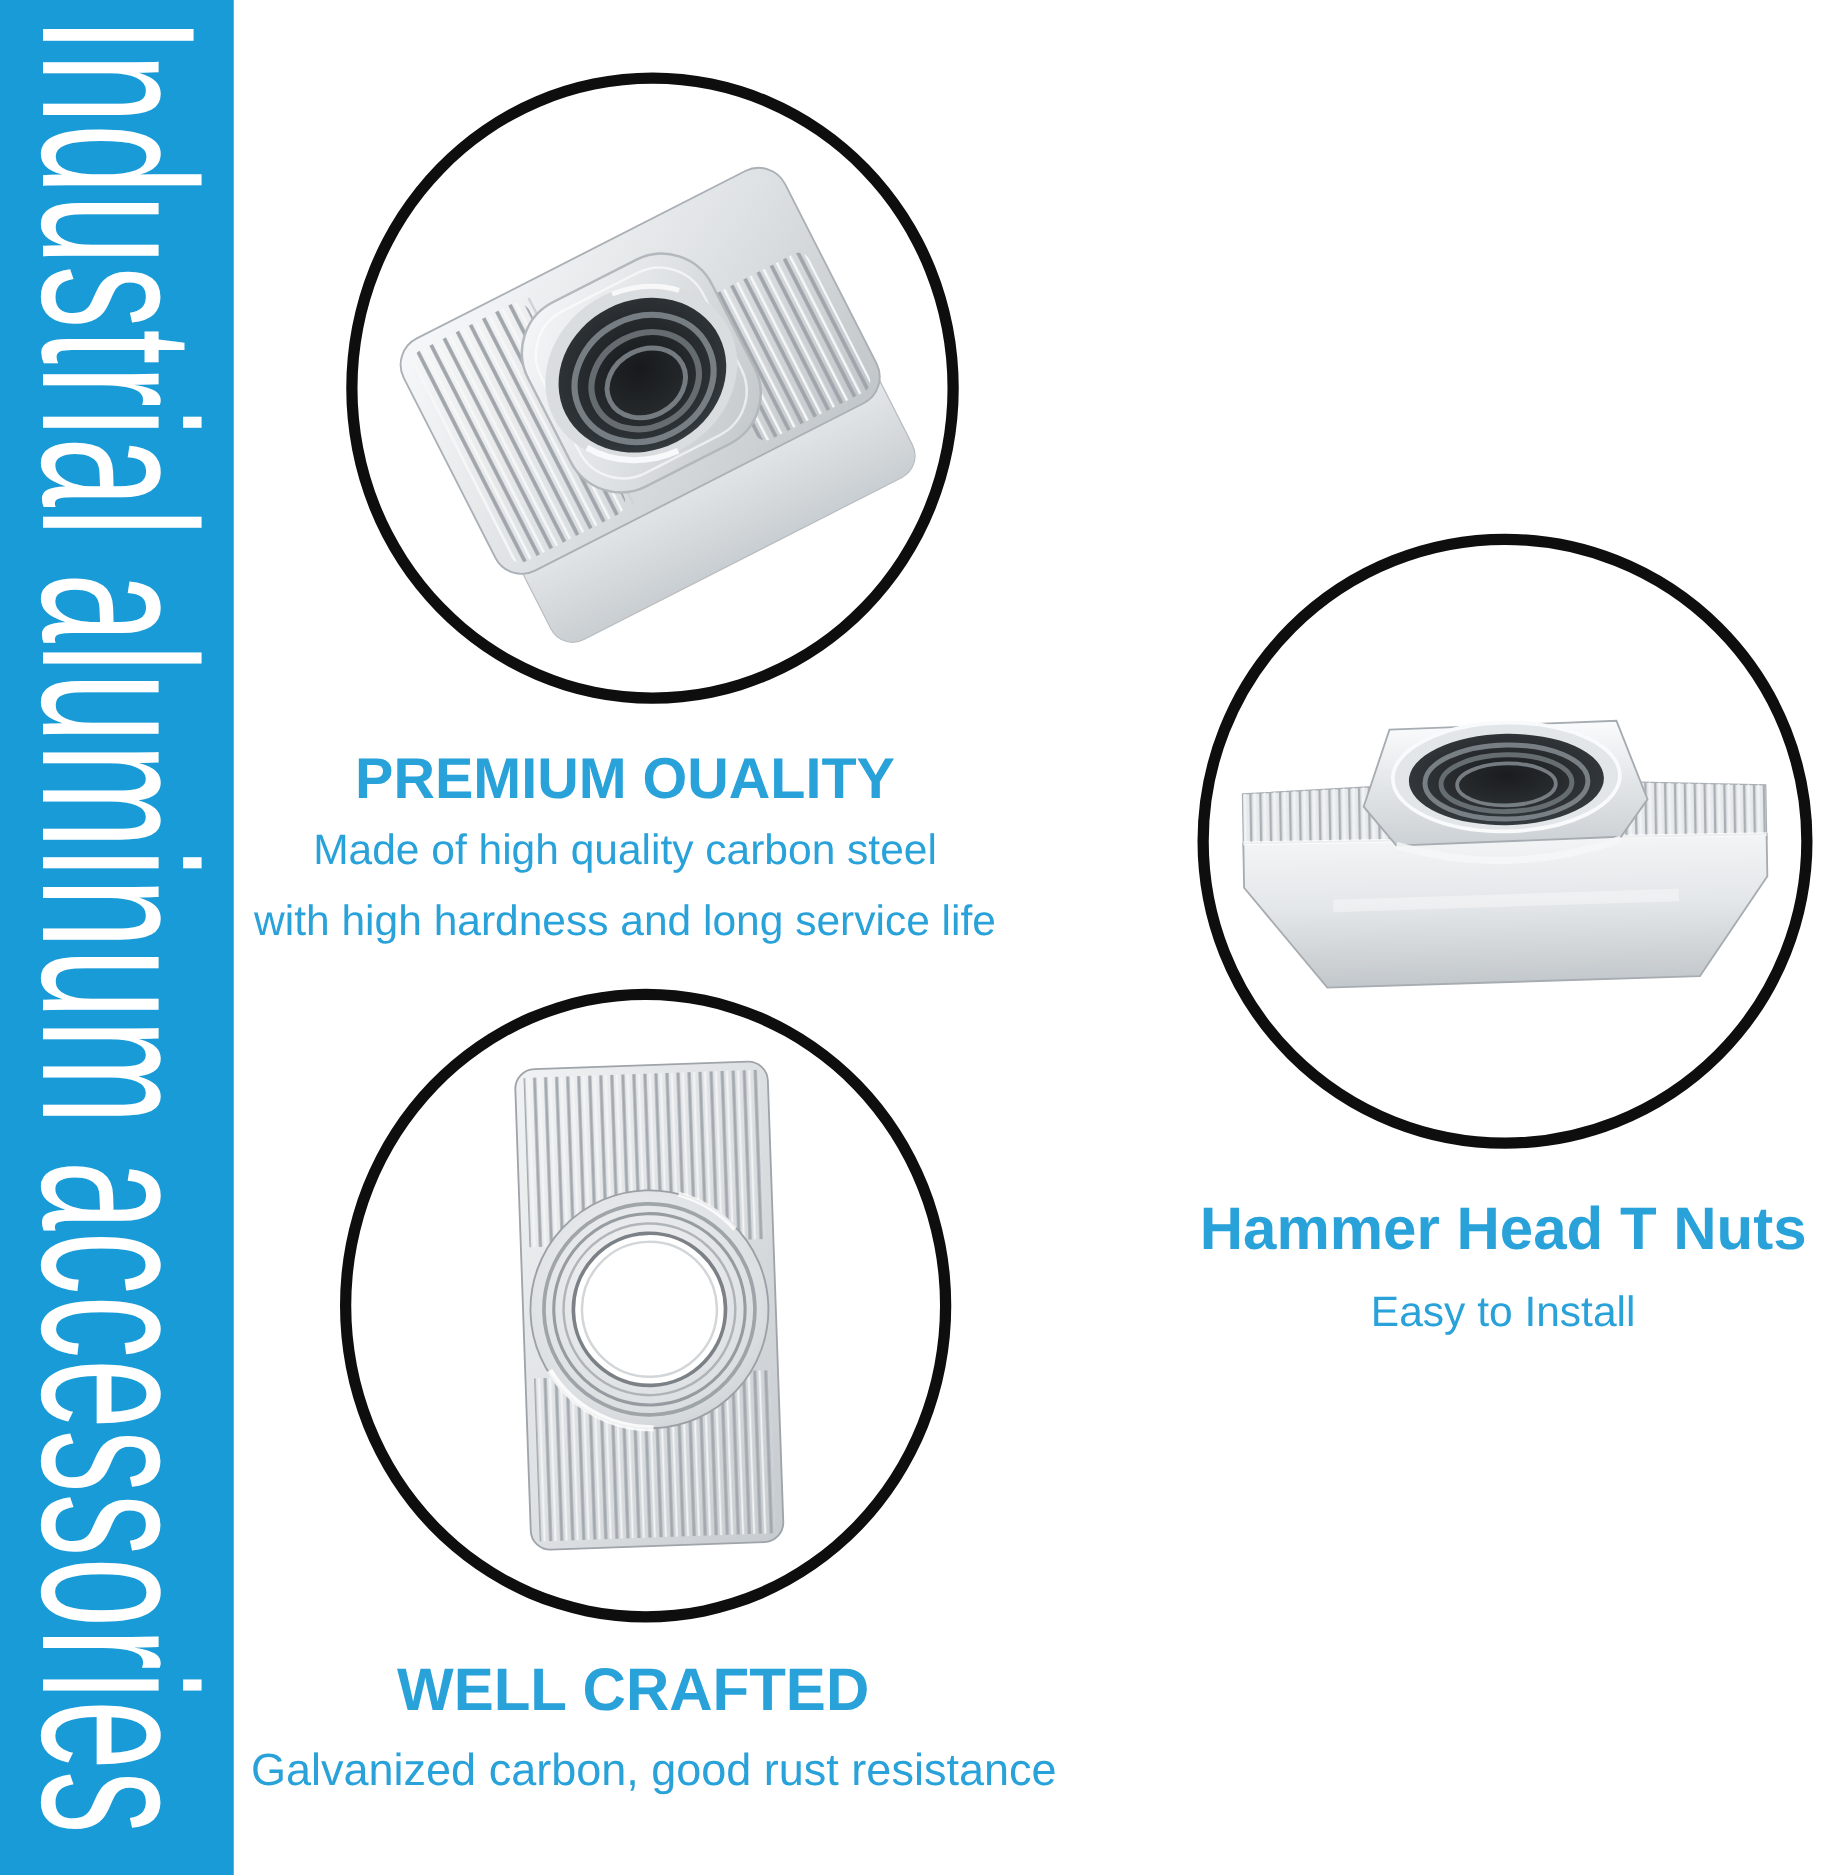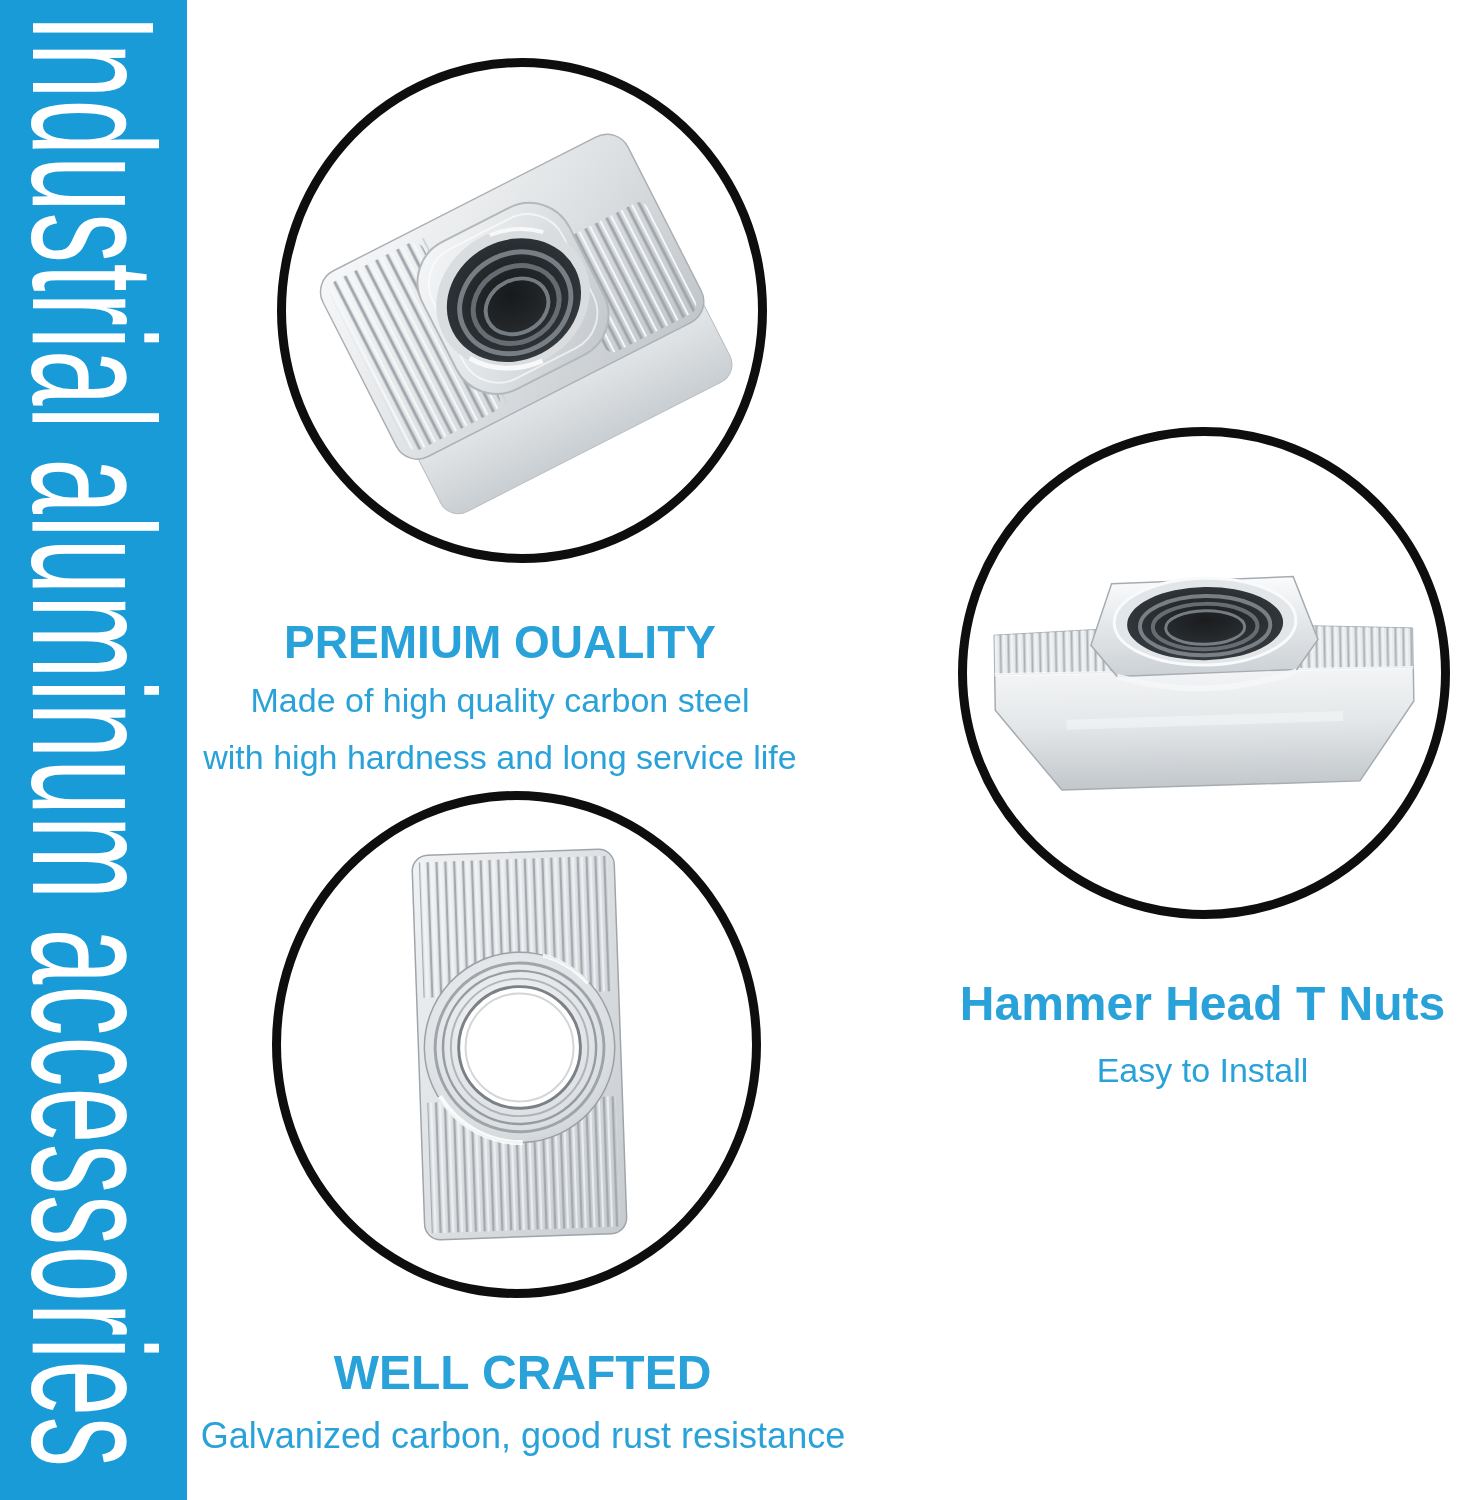--- a/index.html
+++ b/index.html
@@ -16,28 +16,28 @@
 
   
   .photo-circle{position:absolute;border:9px solid #0e0e0e;border-radius:50%;
             background:#ffffff;box-sizing:border-box;overflow:hidden;}
   .photo-circle svg{position:absolute;left:0;top:0;width:100%;height:100%;}
   .circle-top{left:277px;top:58px;width:490px;height:505px;}
   .circle-right{left:958px;top:427px;width:492px;height:492px;}
   .circle-bottom{left:272px;top:791px;width:489px;height:507px;}
 
   
-  .cap{position:absolute;text-align:center;color:#29A1D9;margin-top:20px;}
+  .cap{position:absolute;text-align:center;color:#29A1D9;}
   .cap.bold{font-weight:bold;}
   .premium-heading{left:190px;top:597px;width:620px;font-size:46px;line-height:1.1;}
   .premium-line1{left:190px;top:660px;width:620px;font-size:34px;line-height:1.2;}
   .premium-line2{left:180px;top:717px;width:640px;font-size:34px;line-height:1.2;}
   .product-heading{left:930px;top:958px;width:545px;font-size:48px;line-height:1.1;}
   .product-line1{left:930px;top:1030px;width:545px;font-size:34px;line-height:1.2;}
-  .crafted-heading{left:200px;top:1327px;width:645px;font-size:48px;line-height:1.1;text-align:center;}
+  .crafted-heading{left:184px;top:1327px;width:645px;font-size:48px;line-height:1.1;text-align:center;}
   .crafted-line1{left:178px;top:1394px;width:690px;font-size:36px;line-height:1.2;}
 </style>
 </head>
 <body>
 
 <div class="canvas">
 
   <div class="side-bar">
     <span class="vtext">Industrial aluminum accessories</span>
   </div>

